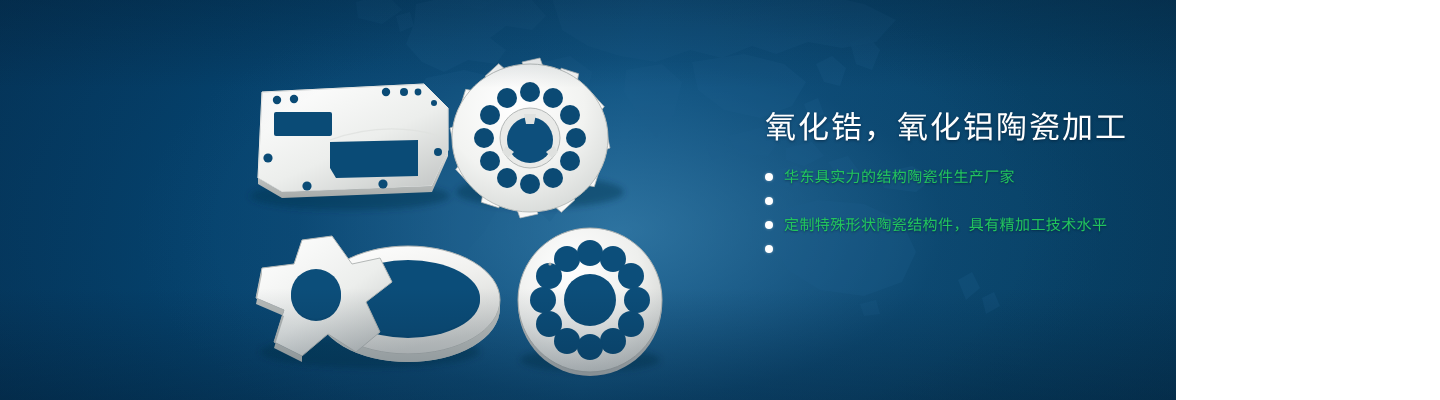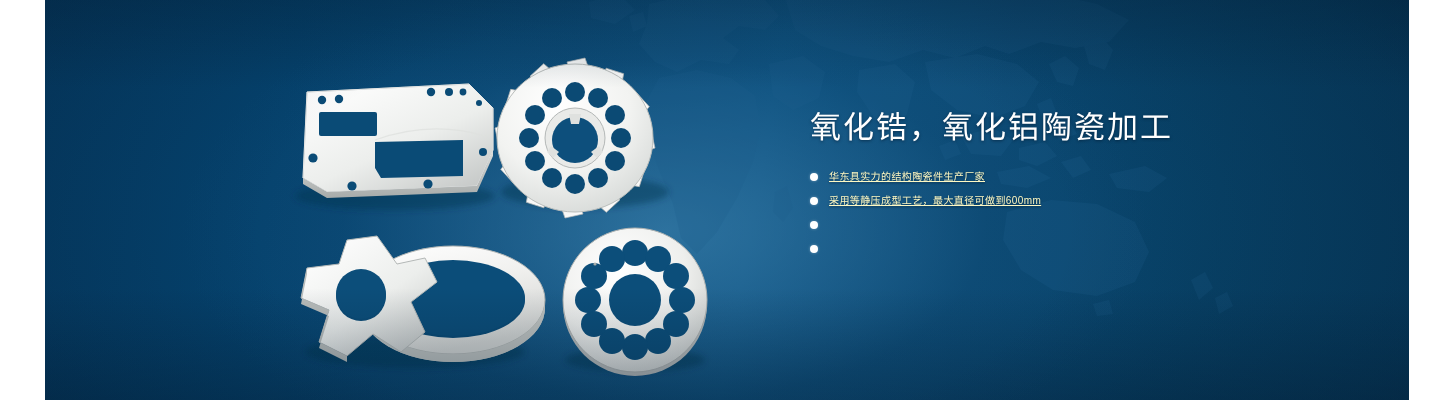--- a/index.html
+++ b/index.html
@@ -5,26 +5,25 @@
 <style>
   html, body {
     margin: 0;
     padding: 0;
     background: #ffffff;
   }
   * { box-sizing: border-box; }
 
   .banner {
     position: relative;
-    width: 1364px;
+    width: 1176px;
     height: 400px;
     overflow: hidden;
     font-family: "Liberation Sans", "DejaVu Sans", sans-serif;
     background: #063f68;
-    margin-left: 45px;
   }
 
   
   .bg-base {
     position: absolute;
     inset: 0;
     background: linear-gradient(100deg,
         #053c65 0%,
         #05426d 18%,
         #0a4a76 38%,
@@ -120,27 +119,26 @@
   .bullet-dot {
     flex: 0 0 auto;
     width: 8px;
     height: 8px;
     border-radius: 50%;
     background: #ffffff;
     margin-right: 11px;
     box-shadow: 0 0 3px rgba(255,255,255,0.35);
   }
   .bullet-text {
-    font-size: 10px;
+    font-size: 15px;
     line-height: 18px;
-    color: #fef9c3;
+    color: #22c55e;
     letter-spacing: 0.4px;
     text-shadow: 0 1px 2px rgba(0,18,36,0.5);
     white-space: nowrap;
-    text-decoration: underline;
   }
 </style>
 </head>
 <body>
 
 <div class="banner">
 
   <div class="bg-base"></div>
   <div class="bg-glow"></div>
 
@@ -365,24 +363,24 @@
   <div class="copy">
     <h1 class="headline">氧化锆，氧化铝陶瓷加工</h1>
 
     <ul class="bullets">
       <li class="bullet-row">
         <span class="bullet-dot"></span>
         <span class="bullet-text">华东具实力的结构陶瓷件生产厂家</span>
       </li>
       <li class="bullet-row">
         <span class="bullet-dot"></span>
-        <span class="bullet-text">采用等静压成型工艺，最大直径可做到600mm</span>
       </li>
       <li class="bullet-row">
         <span class="bullet-dot"></span>
+        <span class="bullet-text">定制特殊形状陶瓷结构件，具有精加工技术水平</span>
       </li>
       <li class="bullet-row">
         <span class="bullet-dot"></span>
       </li>
     </ul>
   </div>
 
 </div>
 
 </body></html>

